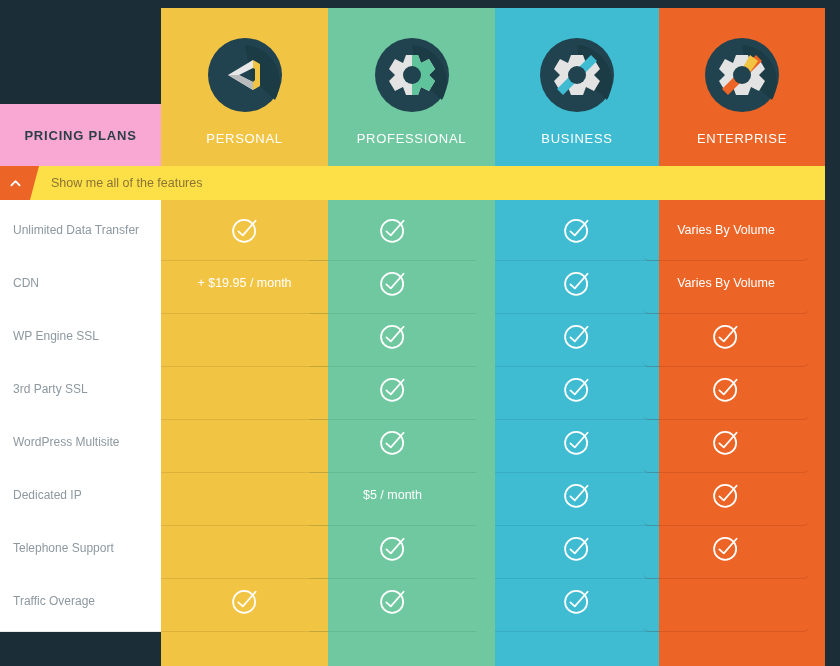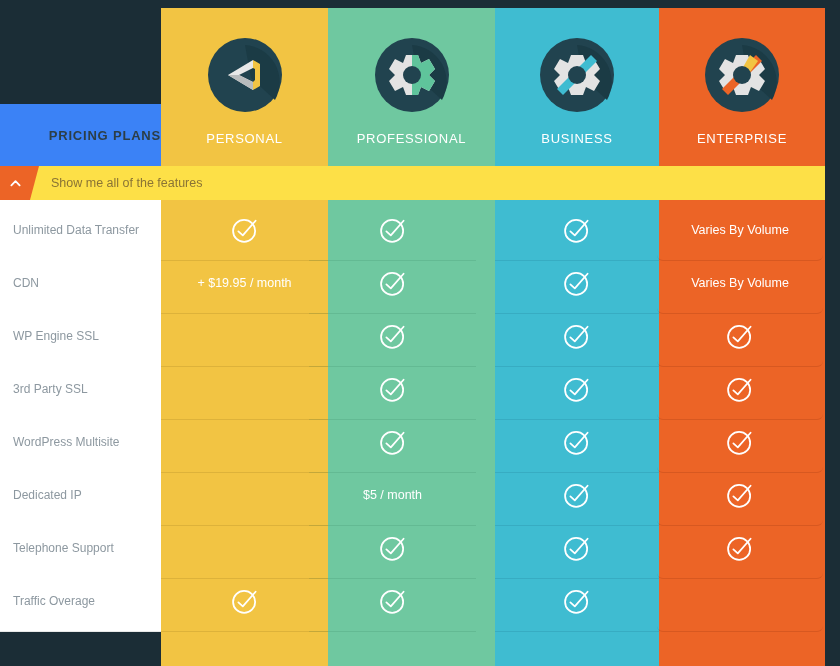--- a/index.html
+++ b/index.html
@@ -58,24 +58,24 @@
     font-weight: normal;
     letter-spacing: 0.7px;
     text-align: center;
   }
 
   
   .pricing-plans-box {
     position: absolute;
     left: 0; top: 104px;
     width: 161px; height: 62px;
-    background: #3b82f6;
+    background: #f9a8d4;
     display: flex;
     align-items: center;
-    justify-content: flex-end;
+    justify-content: center;
   }
   .pricing-plans-box .label {
     color: #2c3e47;
     font-size: 13px;
     font-weight: bold;
     letter-spacing: 0.8px;
   }
 
   
   .features-bar {
@@ -137,21 +137,21 @@
     color: #8d98a0;
     font-size: 12px;
   }
   .cell.plan {
     justify-content: center;
     background: transparent;
   }
   .cell.plan.personal     { left: 161px; width: 167px; border-bottom: 1px solid rgba(120,90,20,0.17); }
   .cell.plan.professional { left: 309px; width: 167px; border-bottom: 1px solid rgba(20,90,60,0.13); }
   .cell.plan.business     { left: 495px; width: 164px; border-bottom: 1px solid rgba(10,70,90,0.13); }
-  .cell.plan.enterprise   { left: 657px; width: 166px; border-bottom: 1px solid rgba(110,30,5,0.17); border-radius: 6px; }
+  .cell.plan.enterprise   { left: 643px; width: 166px; border-bottom: 1px solid rgba(110,30,5,0.17); border-radius: 6px; }
   .cell.plan .val {
     color: #ffffff;
     font-size: 12.5px;
     text-align: center;
   }
   .check { width: 30px; height: 30px; display: block; }
 
   
   .row:first-child .cell.feature { border-top: none; }
 </style>

